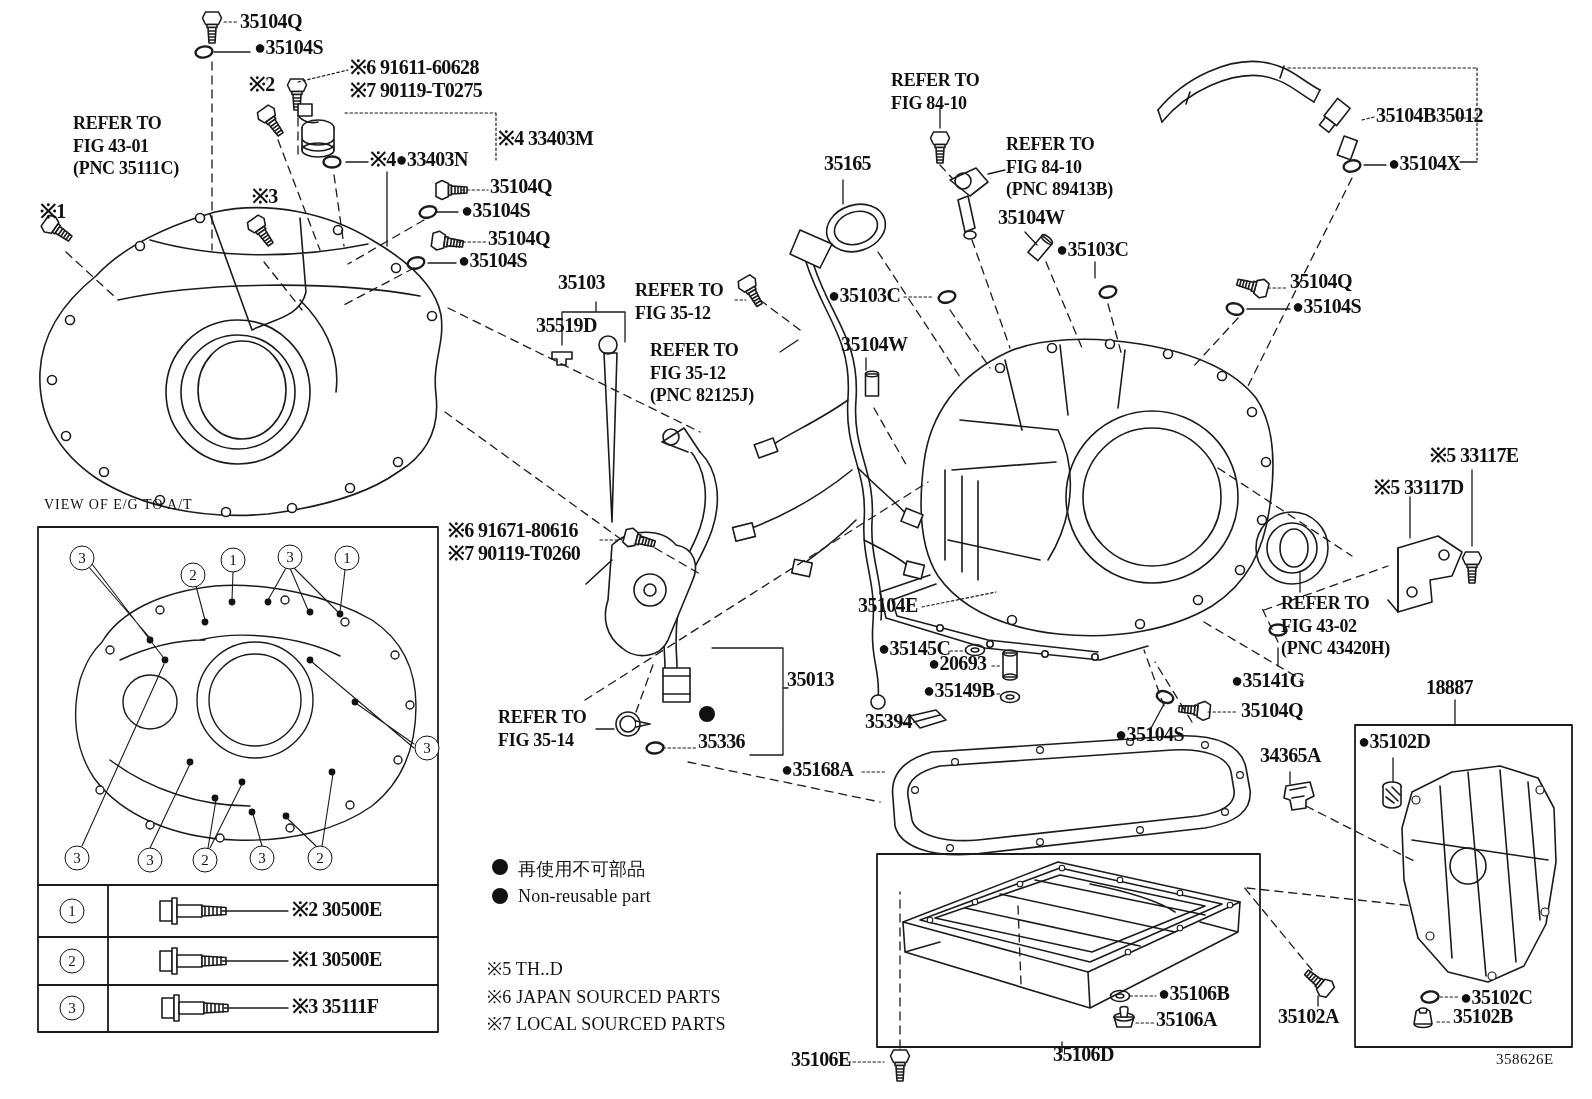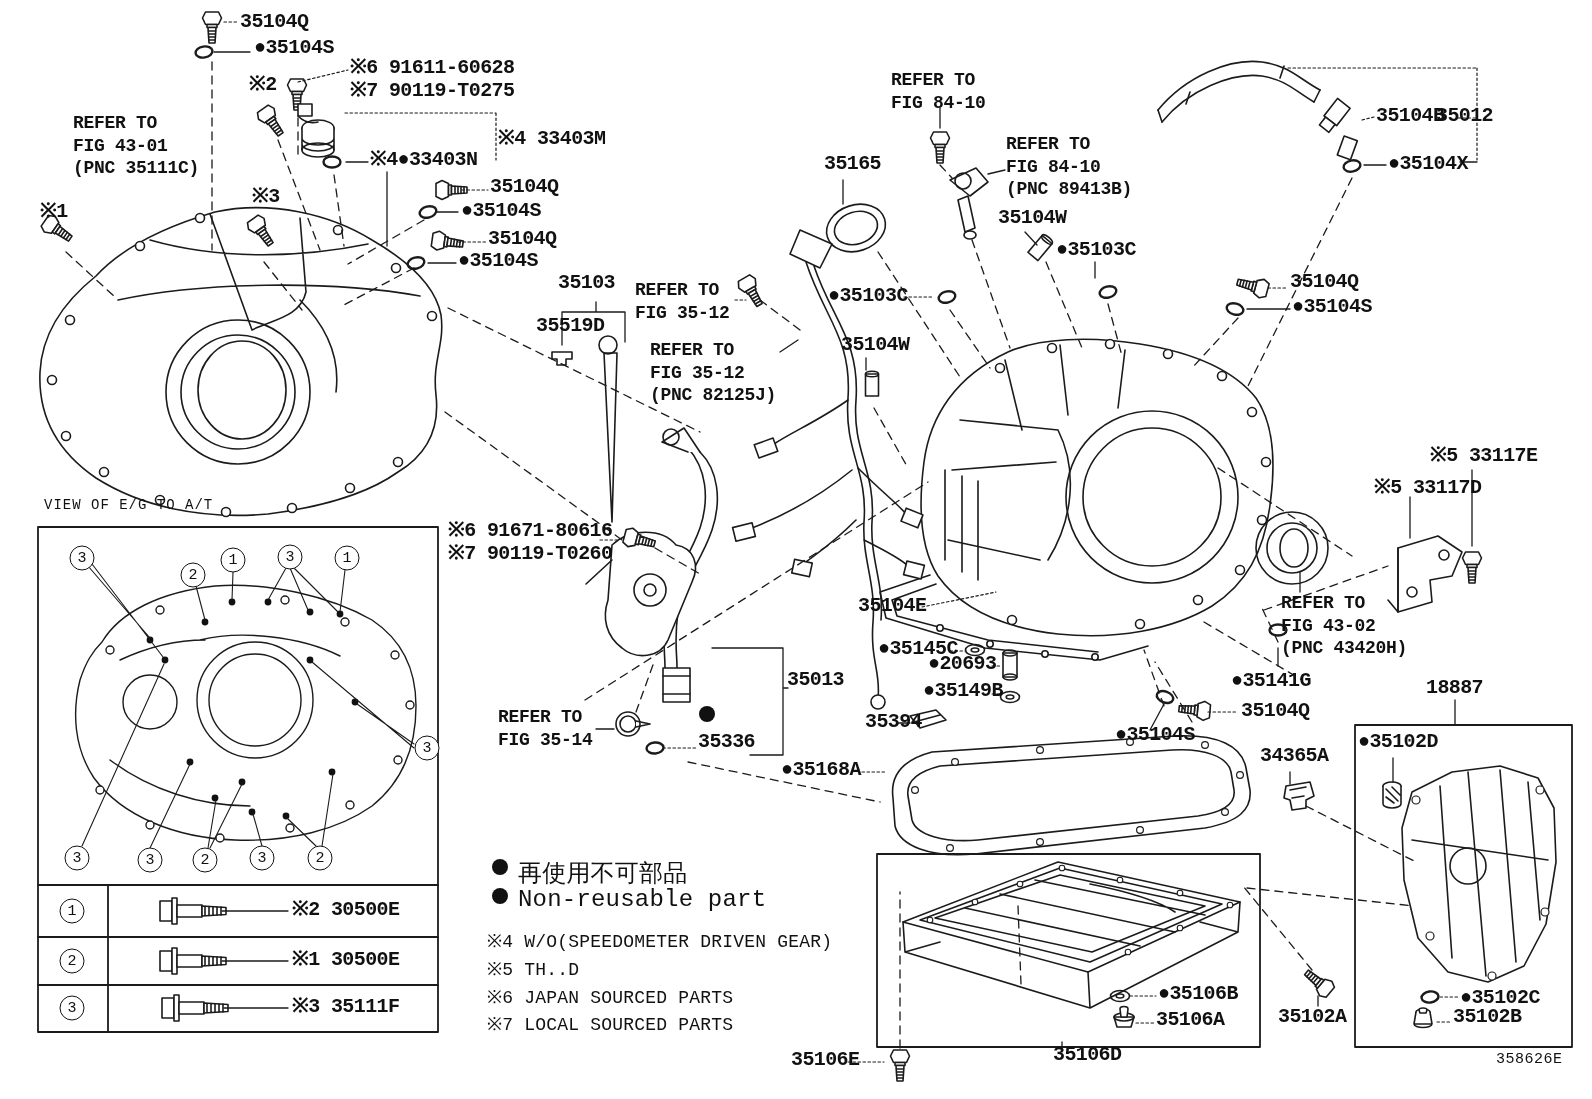--- a/index.html
+++ b/index.html
@@ -1,21 +1,21 @@
 <!DOCTYPE html>
 <html><head>
 <meta charset="utf-8">
 <style>
   html,body{margin:0;padding:0;background:#fff}
   #stage{position:relative;width:1592px;height:1099px;background:#fff;overflow:hidden;
-         font-family:Liberation Mono, monospace;color:#111}
+         font-family:Liberation Serif, serif;color:#111}
   svg.art{position:absolute;left:0;top:0}
   .p{position:absolute;font-weight:700;font-size:20px;letter-spacing:-0.6px;white-space:nowrap;line-height:1.05}
   .r{position:absolute;font-weight:700;font-size:18px;line-height:1.25;white-space:pre-line;letter-spacing:-0.3px}
-  .lg{position:absolute;font-size:24px;white-space:nowrap;letter-spacing:0.2px}
+  .lg{position:absolute;font-size:18px;white-space:nowrap;letter-spacing:0.2px}
   .lgn{position:absolute;font-size:18px;white-space:nowrap;letter-spacing:0.2px}
   .vt{position:absolute;font-size:14px;letter-spacing:1px;white-space:nowrap}
   .code{position:absolute;font-size:15px;letter-spacing:0.5px}
   .cn{position:absolute;width:25px;height:25px;border:1.7px solid #111;border-radius:50%;
       display:flex;align-items:center;justify-content:center;font-size:15px;background:#fff;
       transform:translate(-50%,-50%);box-sizing:border-box}
   .dotb{position:absolute;width:16px;height:16px;background:#111;border-radius:50%}
 </style>
 </head>
 <body>
@@ -481,18 +481,17 @@
 <div class="cn" style="left:72px;top:961px">2</div>
 <div class="cn" style="left:72px;top:1008px">3</div>
 <div class="p" style="left:292px;top:899px">※2 30500E</div>
 <div class="p" style="left:292px;top:949px">※1 30500E</div>
 <div class="p" style="left:292px;top:996px">※3 35111F</div>
 
 <div class="dotb" style="left:492px;top:859px"></div>
 <div class="lg" style="left:518px;top:857px">再使用不可部品</div>
 <div class="dotb" style="left:492px;top:888px"></div>
 <div class="lg" style="left:518px;top:886px">Non-reusable part</div>
-<div class="lgn" style="left:487px;top:928px">※4 W/O(SPEEDOMETER DRIVEN GEAR)</div>
 <div class="lgn" style="left:487px;top:956px">※5 TH..D</div>
 <div class="lgn" style="left:487px;top:984px">※6 JAPAN SOURCED PARTS</div>
 <div class="lgn" style="left:487px;top:1011px">※7 LOCAL SOURCED PARTS</div>
 
 </div>
 
 </body></html>

